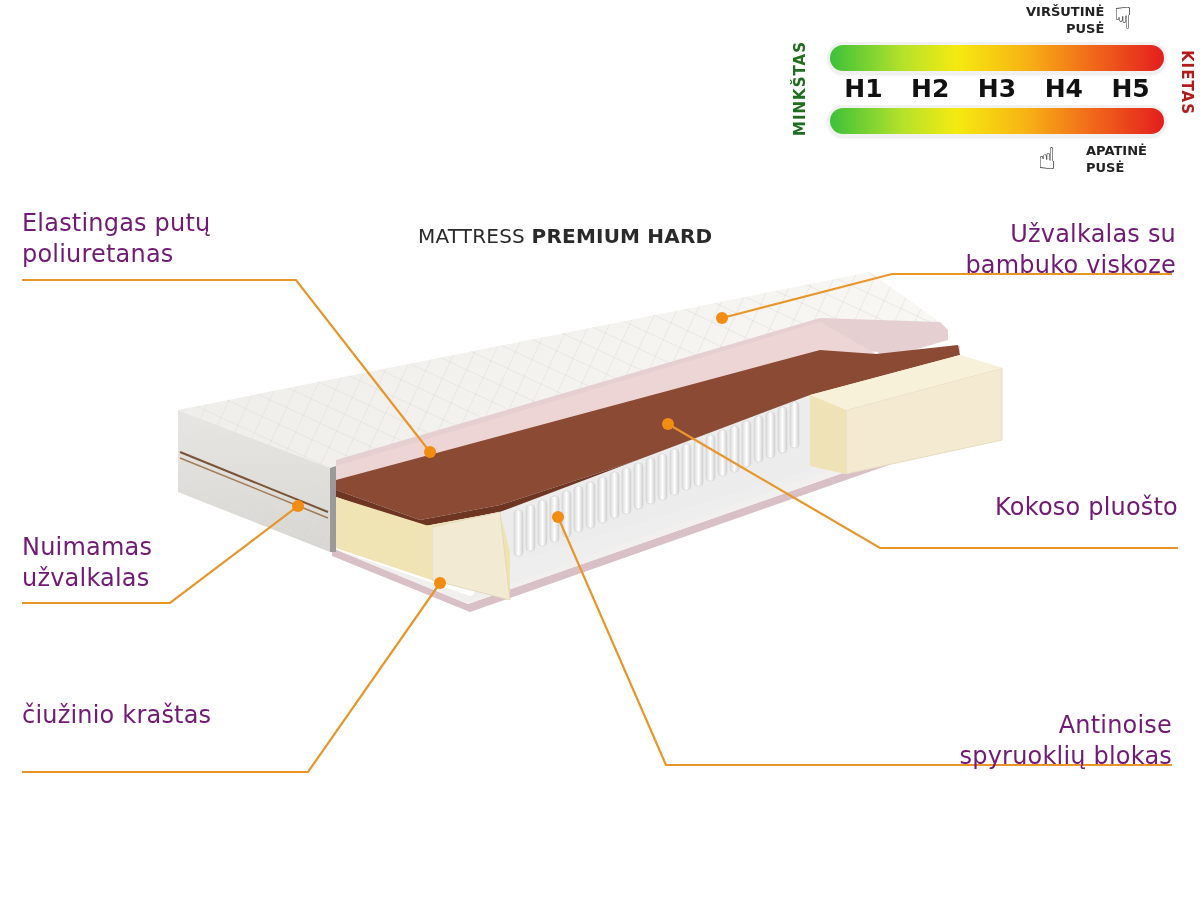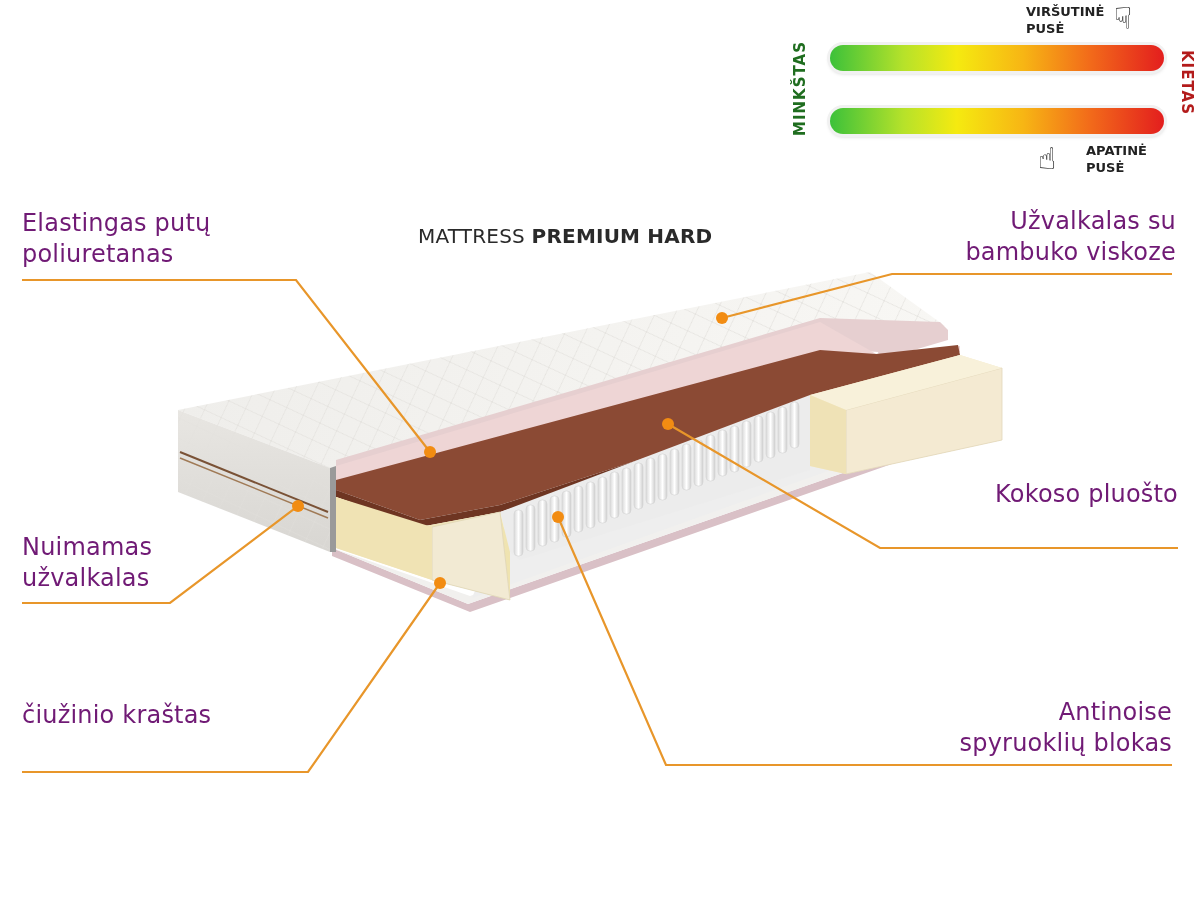--- a/index.html
+++ b/index.html
@@ -1,20 +1,20 @@
 <!DOCTYPE html>
 <html><head>
 <meta charset="utf-8">
 <style>
   html, body { margin: 0; padding: 0; background: #ffffff; }
   body { width: 1200px; height: 900px; position: relative; overflow: hidden;
          font-family: "DejaVu Sans", "Liberation Sans", sans-serif; color: #1a1a1a; }
   .label { position: absolute; font-size: 24px; line-height: 31px; font-weight: 400; color: #701a75; letter-spacing: 0.2px; }
   .label span { display: block; white-space: nowrap; }
-  .label.right { text-align: right; }
+  .label.right { text-align: right; margin-top: 13px; }
   .title { position: absolute; left: 418px; top: 224px; font-size: 20px; color: #2a2a2a; white-space: nowrap; letter-spacing: 0.2px; text-align: right; }
   .title b { font-weight: 700; }
   svg.main { position: absolute; left: 0; top: 0; }
 
   
   .scale { position: absolute; left: 800px; top: 0; width: 400px; height: 190px; }
   .bar { position: absolute; left: 30px; width: 334px; height: 26px; border-radius: 13px;
          background: linear-gradient(90deg, #3cc13a 0%, #b6e22a 22%, #f5ea10 38%, #f7b514 58%, #f26a1a 78%, #e31e1e 100%);
          box-shadow: 0 0 0 3px #f1f1f1, 0 2px 4px rgba(0,0,0,0.25); }
   .bar.top { top: 45px; }
@@ -169,27 +169,34 @@
 </div>
 <div class="label right" style="right:28px; top:697px;">
   <span>Antinoise</span>
   <span>spyruoklių blokas</span>
 </div>
 
 <div class="scale">
   <div class="vlabel soft">MINKŠTAS</div>
   <div class="vlabel hard">KIETAS</div>
 
-  <div class="side-note" style="left:226px; top:3px;">
+  <div class="side-note" style="left:226px; top:3px;text-align:right;">
     <div>VIRŠUTINĖ</div>
     <div>PUSĖ</div>
   </div>
   <div class="hand" style="left:314px; top:2px; transform: rotate(180deg) scaleX(-1);">☝</div>
 
   <div class="bar top"></div>
+  <div class="levels">
+    <span>H1</span>
+    <span>H2</span>
+    <span>H3</span>
+    <span>H4</span>
+    <span>H5</span>
+  </div>
   <div class="bar bottom"></div>
 
   <div class="hand" style="left:238px; top:144px;">☝</div>
   <div class="side-note" style="left:286px; top:142px;">
     <div>APATINĖ</div>
     <div>PUSĖ</div>
   </div>
 </div>
 
 </body></html>

